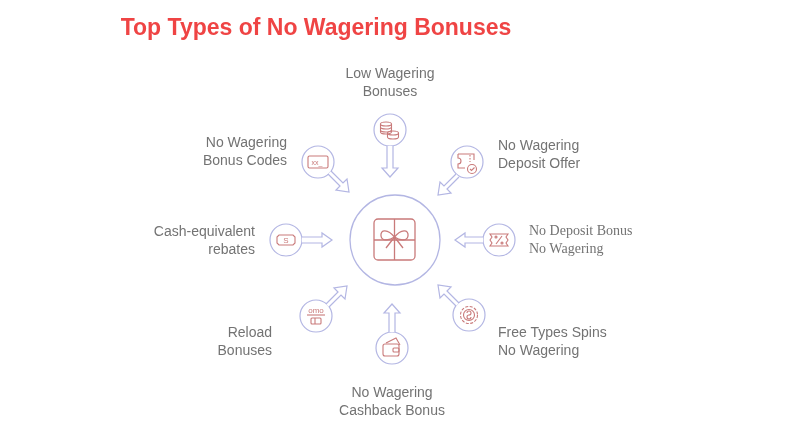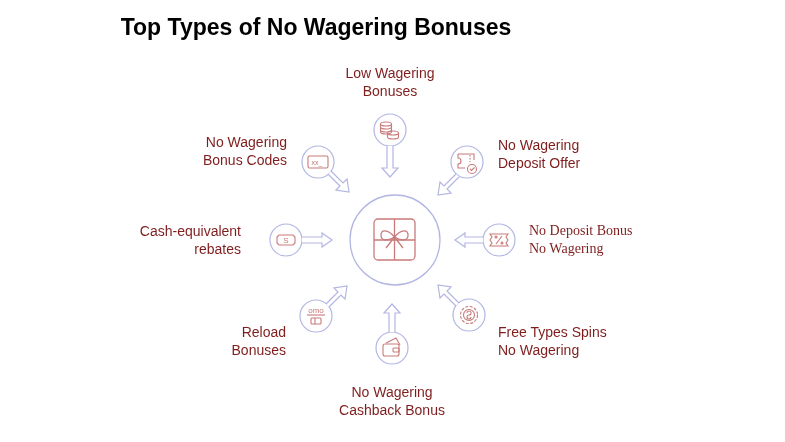--- a/index.html
+++ b/index.html
@@ -1,21 +1,21 @@
 <!DOCTYPE html>
 <html><head>
 <meta charset="utf-8">
 <style>
   html, body { margin: 0; padding: 0; background: #ffffff; }
   body { width: 785px; height: 442px; position: relative; overflow: hidden;
          font-family: "Liberation Sans", sans-serif; }
   .title { position: absolute; left: 0; width: 632px; top: 14px; text-align: center;
-           font-size: 23px; font-weight: bold; color: #000000; }
+           font-size: 23px; font-weight: bold; color: #ef4444; }
   svg.diagram { position: absolute; left: 0; top: 0; }
-  .label { position: absolute; font-size: 14px; line-height: 18px; color: #7f1d1d; white-space: pre-line; }
+  .label { position: absolute; font-size: 14px; line-height: 18px; color: #737373; white-space: pre-line; }
   .l-right { text-align: right; }
   .l-left { text-align: left; }
   .l-center { text-align: center; }
 </style>
 </head>
 <body>
 
 <div class="title">Top Types of No Wagering Bonuses</div>
 
 <svg class="diagram" width="785" height="442" viewBox="0 0 785 442">
@@ -118,18 +118,18 @@
 <div class="label l-center" style="left:320px; top:64px; width:140px;">Low Wagering
 Bonuses</div>
 <div class="label l-left" style="left:498px; top:136px;">No Wagering
 Deposit Offer</div>
 <div class="label l-left" style="left:529px; top:222px;font-family:Liberation Serif, serif;">No Deposit Bonus
 No Wagering</div>
 <div class="label l-left" style="left:498px; top:323px;">Free Types Spins
 No Wagering</div>
 <div class="label l-center" style="left:322px; top:383px; width:140px;">No Wagering
 Cashback Bonus</div>
-<div class="label l-right" style="left:186px; top:323px; width:100px;">Reload
+<div class="label l-right" style="left:172px; top:323px; width:100px;">Reload
 Bonuses</div>
-<div class="label l-right" style="left:116px; top:222px; width:125px;">Cash-equivalent
+<div class="label l-right" style="left:130px; top:222px; width:125px;">Cash-equivalent
 rebates</div>
 <div class="label l-right" style="left:170px; top:133px; width:117px;">No Wagering
 Bonus Codes</div>
 
 </body></html>

